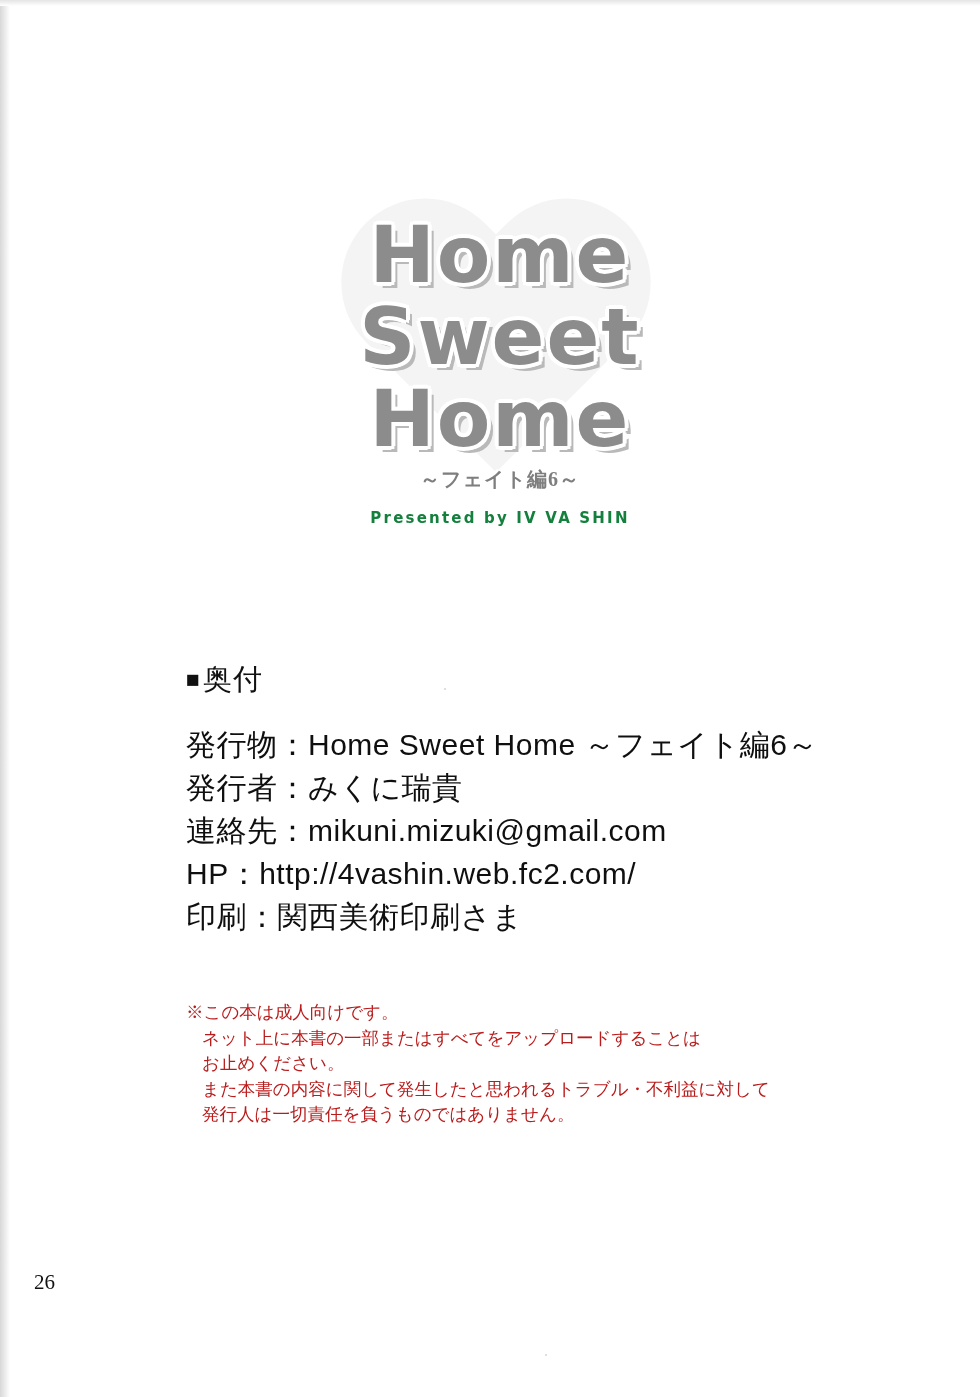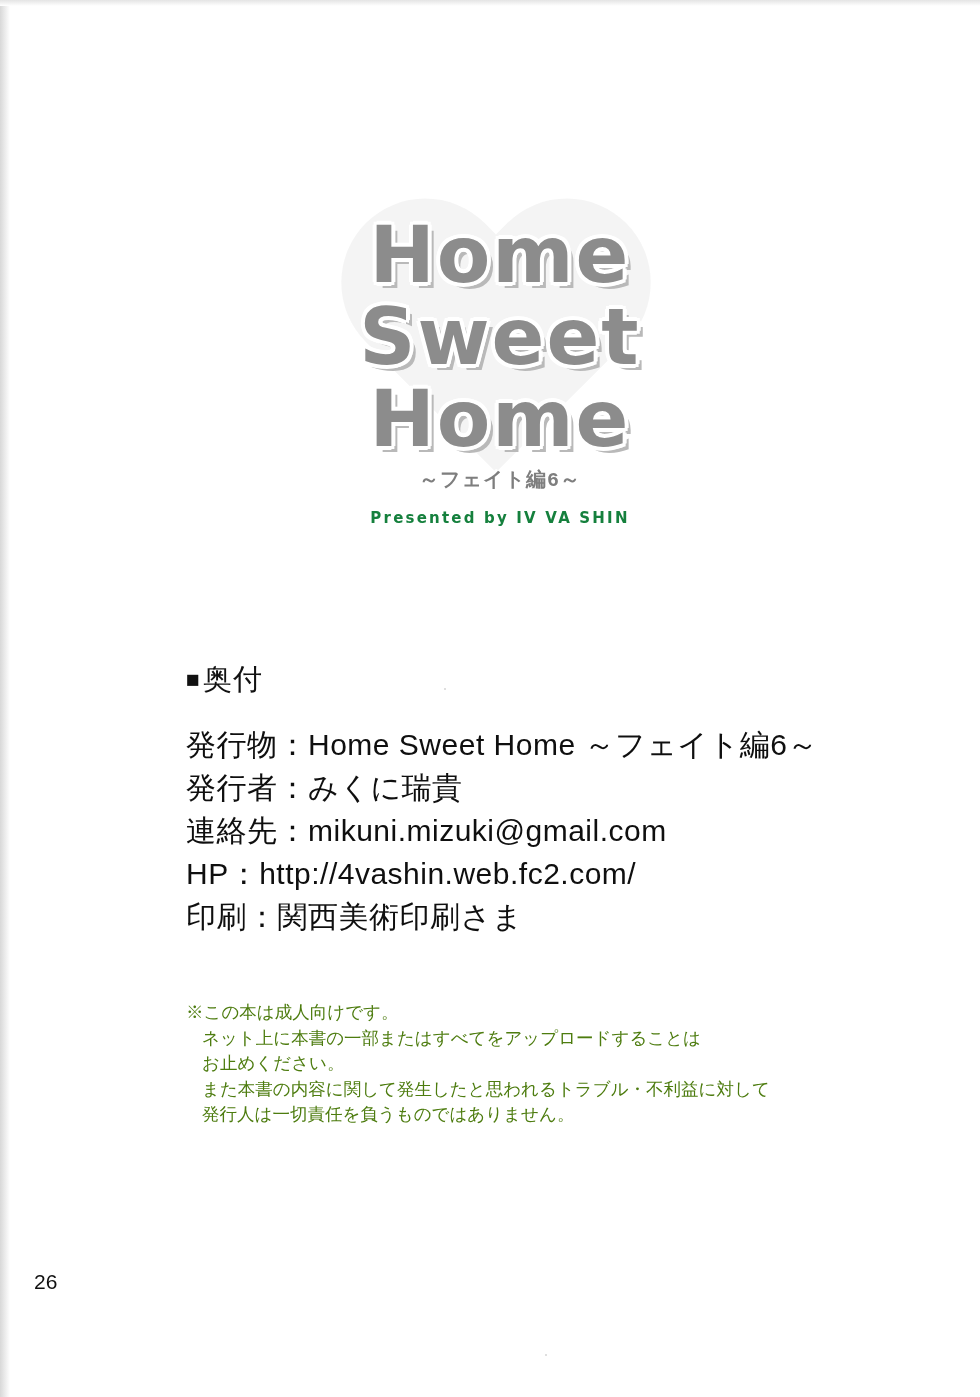--- a/index.html
+++ b/index.html
@@ -86,21 +86,21 @@
        3px -3px 0 #ffffff,
       -3px  3px 0 #ffffff,
        3px  3px 0 #ffffff,
       -4px  0   0 #ffffff,
        4px  0   0 #ffffff,
        0   -4px 0 #ffffff,
        0    4px 0 #ffffff,
        6px  6px 0 #b9b9b9;
   }
   .logo-sub {
-    font-family: Liberation Mono, monospace;
+    font-family: Liberation Serif, serif;
     font-weight: bold;
     font-size: 20px;
     letter-spacing: 1px;
     color: #7e7e7e;
     margin-top: 6px;
     text-shadow: -2px -2px 0 #fff, 2px -2px 0 #fff, -2px 2px 0 #fff, 2px 2px 0 #fff;
   }
   .logo-presented {
     font-family: "DejaVu Sans", sans-serif;
     font-weight: bold;
@@ -140,33 +140,33 @@
     white-space: nowrap;
   }
 
   .notice {
     position: absolute;
     left: 186px;
     top: 1000px;
     width: 660px;
     font-size: 17.5px;
     line-height: 25.5px;
-    color: #4d7c0f;
+    color: #b91c1c;
   }
   .notice-line.indent {
     padding-left: 16px;
   }
 
   .page-number {
     position: absolute;
     left: 34px;
     top: 1270px;
     font-size: 21px;
     color: #111;
-    font-family: Liberation Sans, sans-serif;
+    font-family: Liberation Serif, serif;
   }
 
   .speck {
     position: absolute;
     width: 2px;
     height: 2px;
     background: #d5d5d5;
     border-radius: 50%;
   }
 </style>

